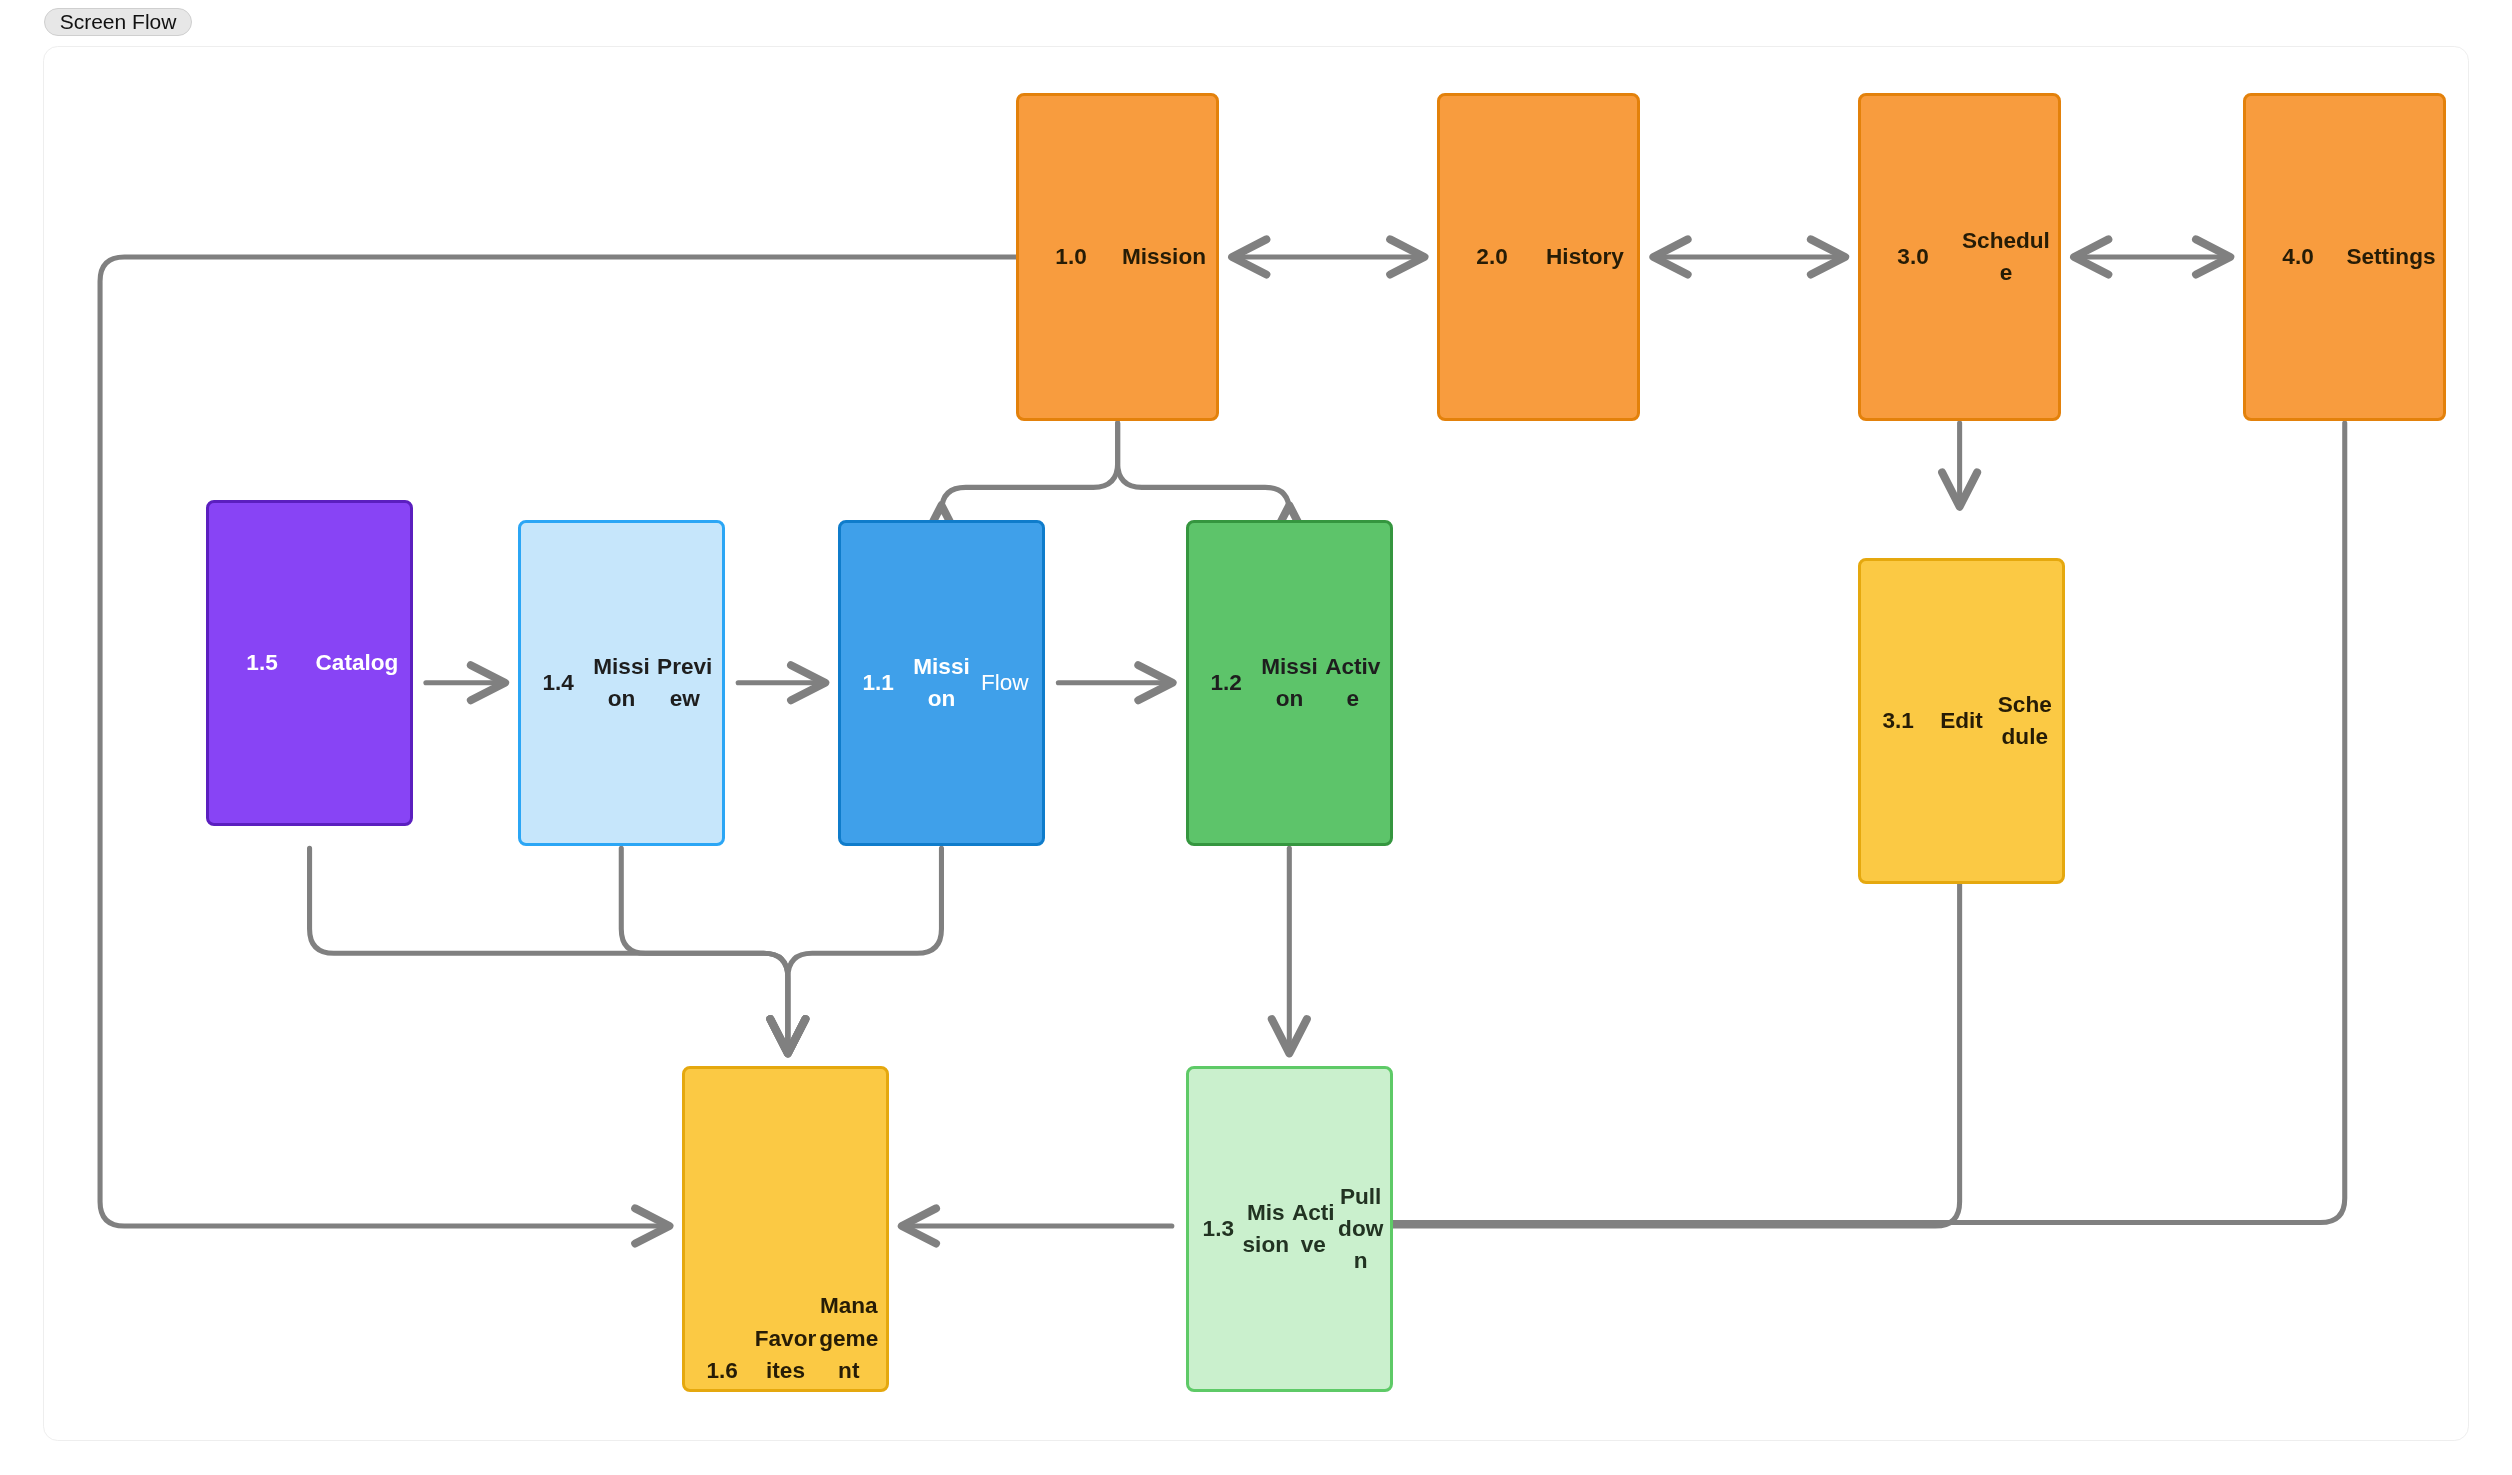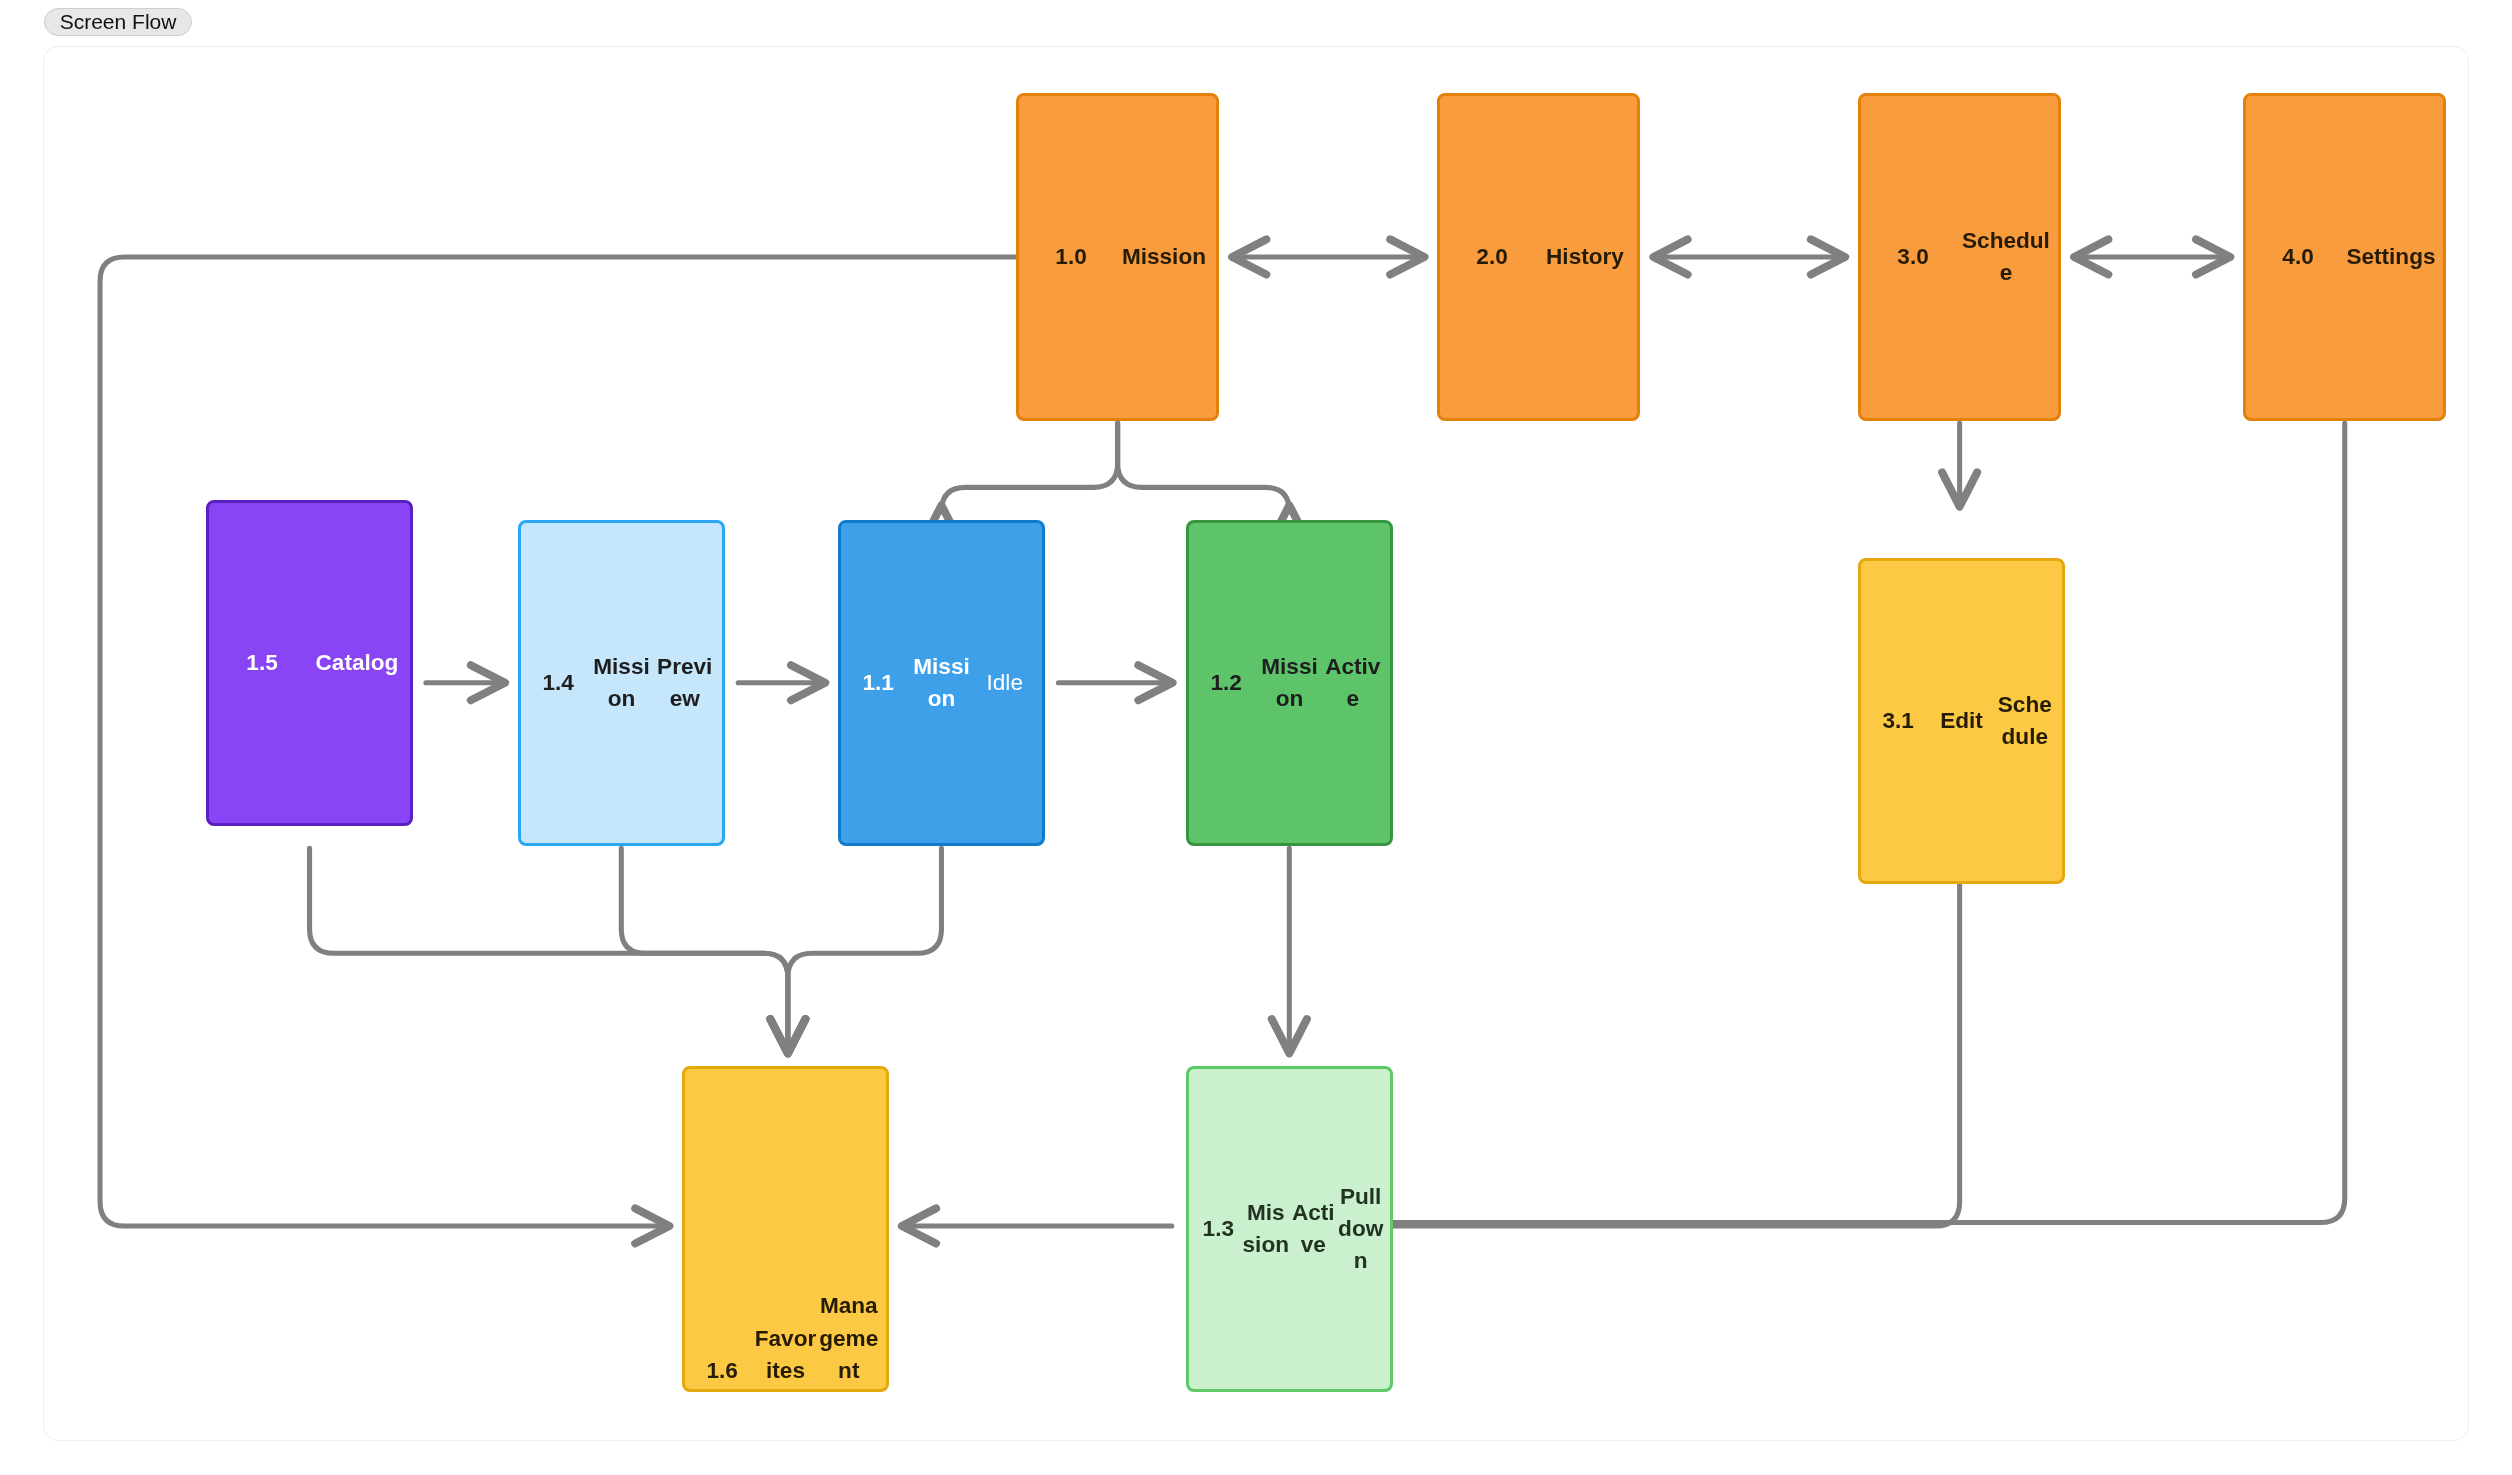--- a/index.html
+++ b/index.html
@@ -161,21 +161,21 @@
         <span class="ln bold">Catalog</span>
       </div>
       <div class="node" style="left: 518px; top: 520px; width: 207px; height: 326px; background: rgb(198, 230, 251); border-color: rgb(43, 166, 245); color: rgb(30, 30, 30); font-size: 22.6px;">
         <span class="ln num">1.4</span>
         <span class="ln bold">Mission</span>
         <span class="ln bold">Preview</span>
       </div>
       <div class="node" style="left: 838px; top: 520px; width: 207px; height: 326px; background: rgb(63, 160, 234); border-color: rgb(15, 124, 203); color: rgb(255, 255, 255); font-size: 22.6px;">
         <span class="ln num">1.1</span>
         <span class="ln bold">Mission</span>
-        <span class="ln reg">Idle</span>
+        <span class="ln reg">Flow</span>
       </div>
       <div class="node" style="left: 1186px; top: 520px; width: 207px; height: 326px; background: rgb(93, 196, 106); border-color: rgb(53, 150, 63); color: rgb(30, 30, 30); font-size: 22.6px;">
         <span class="ln num">1.2</span>
         <span class="ln bold">Mission</span>
         <span class="ln bold">Active</span>
       </div>
       <div class="node" style="left: 1858px; top: 520px; width: 207px; height: 326px; background: rgb(251, 201, 68); border-color: rgb(229, 168, 14); color: rgb(38, 28, 6); font-size: 22.6px; margin-top: 38px;">
         <span class="ln num">3.1</span>
         <span class="ln bold">Edit</span>
         <span class="ln bold">Schedule</span>

